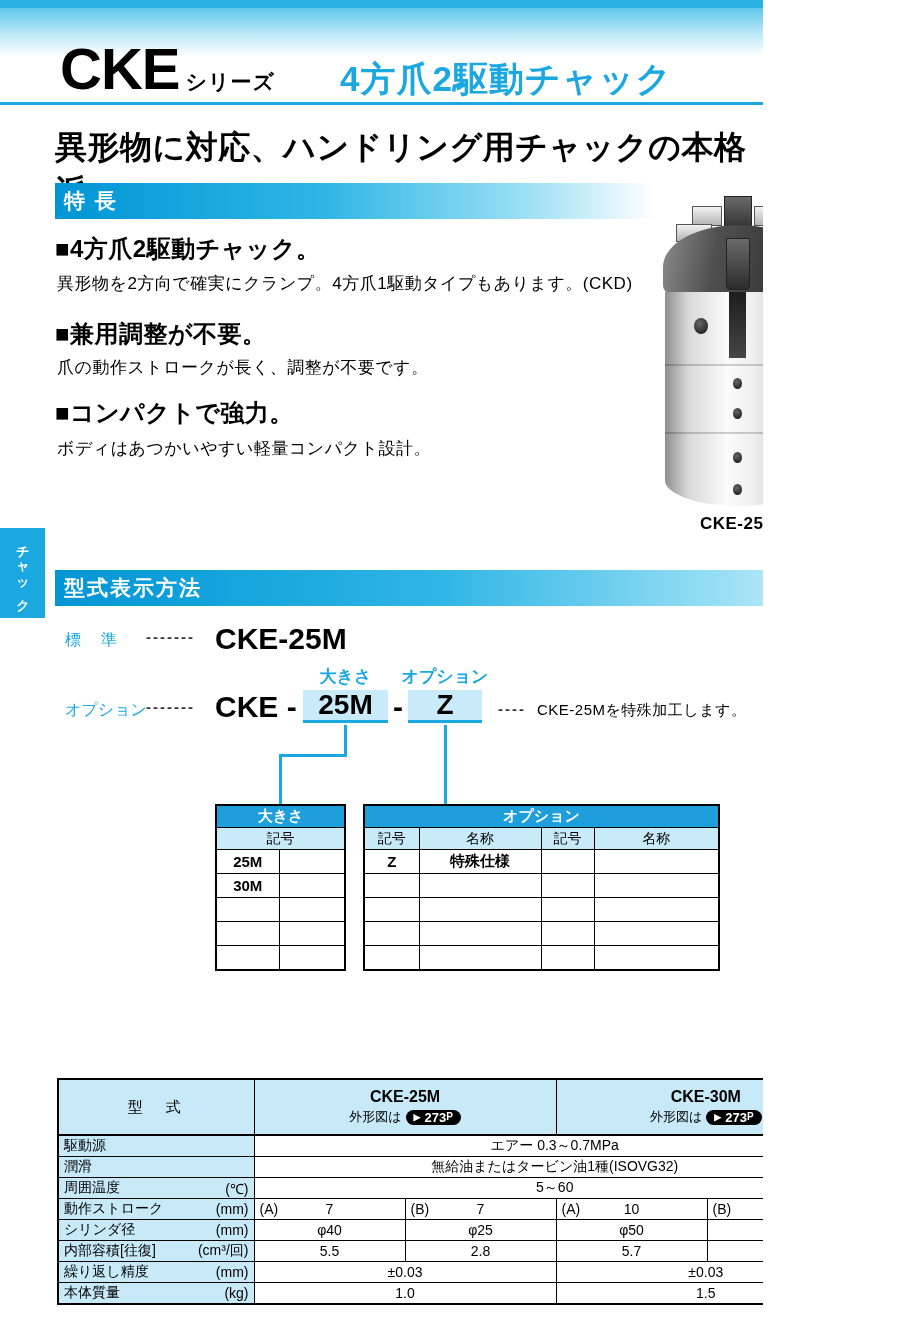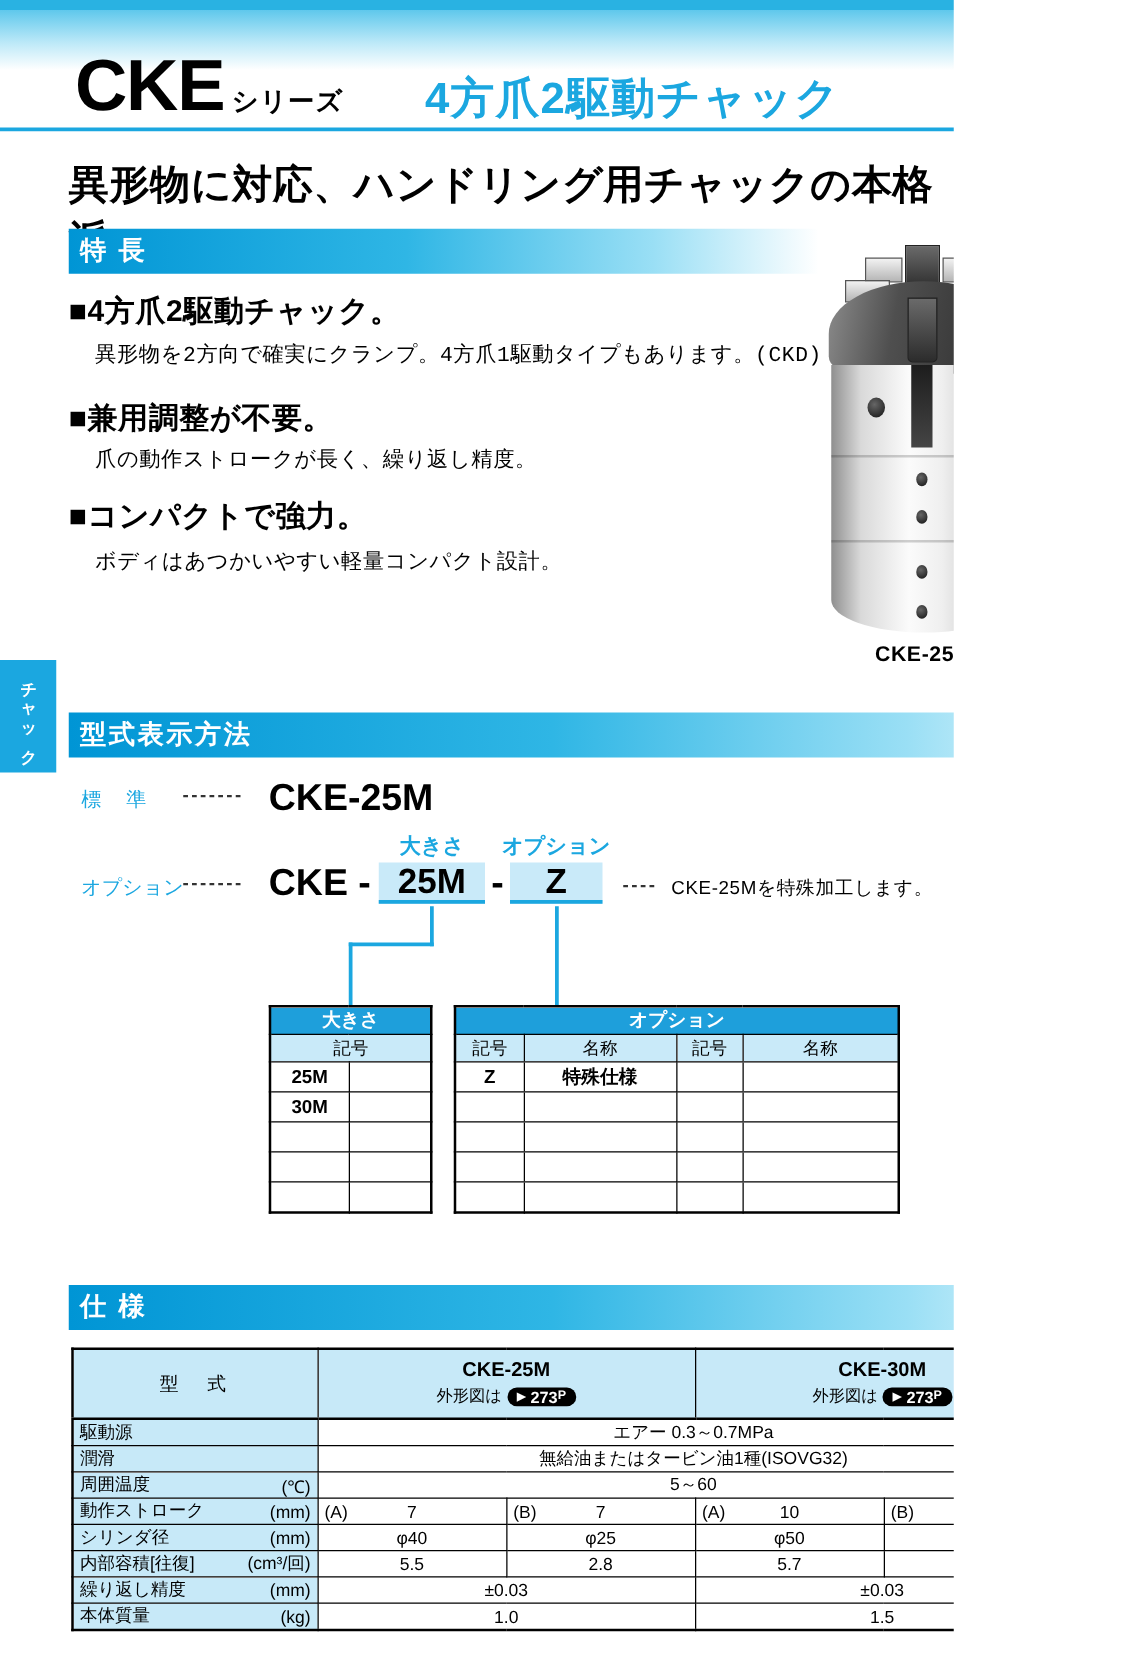--- a/index.html
+++ b/index.html
@@ -17,21 +17,21 @@
   .top-rule{left:0;top:102px;width:915px;height:3px;background:#1BA7E0;}
   .headline{left:55px;top:126px;font-size:32px;font-weight:900;letter-spacing:0.5px;}
 
   
   .section-bar{height:36px;line-height:36px;padding-left:9px;color:#fff;
      font-size:21px;font-weight:bold;letter-spacing:2px;
      background:linear-gradient(90deg,#0095D5 0%,#2FB6E5 45%,#9ADFF5 78%,#ffffff 100%);}
 
   
   .feat-head{font-size:24px;font-weight:900;letter-spacing:0.5px;}
-  .feat-body{font-family:Liberation Mono, monospace;font-size:17px;letter-spacing:0.5px;margin-left:19px;}
+  .feat-body{font-family:Liberation Sans, sans-serif;font-size:17px;letter-spacing:0.5px;}
 
   
   .ph-jaw{background:linear-gradient(#f2f2f2,#b5b5b5);border:1px solid #555;}
   .ph-jaw-dark{background:linear-gradient(#6a6a6a,#2c2c2c);border:1px solid #222;}
   .ph-cap{left:663px;top:225px;width:152px;height:74px;background:linear-gradient(100deg,#8c8c8c,#4f4f4f 35%,#3a3a3a 70%,#5b5b5b);
           border-radius:76px 76px 22px 22px / 42px 42px 14px 14px;}
   .ph-body{left:665px;top:292px;width:148px;height:214px;
      background:linear-gradient(90deg,#8f8f8f 0%,#d9d9d9 16%,#fbfbfb 42%,#efefef 60%,#cfcfcf 78%,#828282 100%);
      border-radius:0 0 74px 74px / 0 0 26px 26px;}
   .ph-seam{left:665px;width:148px;height:2px;background:rgba(0,0,0,0.18);}
@@ -91,21 +91,21 @@
   <div class="abs top-grad"></div>
   <div class="abs series-title"><span>CKE</span><span class="series-suffix">シリーズ</span></div>
   <div class="abs page-subtitle">4方爪2駆動チャック</div>
   <div class="abs top-rule"></div>
   <div class="abs headline">異形物に対応、ハンドリング用チャックの本格派。</div>
 
   <div class="abs section-bar" style="left:55px;top:183px;width:600px;">特 長</div>
   <div class="abs feat-head" style="left:55px;top:233px;">■4方爪2駆動チャック。</div>
   <div class="abs feat-body" style="left:57px;top:272px;">異形物を2方向で確実にクランプ。4方爪1駆動タイプもあります。(CKD)</div>
   <div class="abs feat-head" style="left:55px;top:318px;">■兼用調整が不要。</div>
-  <div class="abs feat-body" style="left:57px;top:356px;">爪の動作ストロークが長く、繰り返し精度。</div>
+  <div class="abs feat-body" style="left:57px;top:356px;">爪の動作ストロークが長く、調整が不要です。</div>
   <div class="abs feat-head" style="left:55px;top:397px;">■コンパクトで強力。</div>
   <div class="abs feat-body" style="left:57px;top:437px;">ボディはあつかいやすい軽量コンパクト設計。</div>
 
   <div>
     <div class="abs ph-jaw-dark" style="left:724px;top:196px;width:28px;height:36px;"></div>
     <div class="abs ph-jaw" style="left:692px;top:206px;width:30px;height:20px;"></div>
     <div class="abs ph-jaw" style="left:754px;top:206px;width:30px;height:20px;"></div>
     <div class="abs ph-jaw" style="left:676px;top:224px;width:36px;height:18px;"></div>
     <div class="abs ph-jaw" style="left:766px;top:224px;width:36px;height:18px;"></div>
     <div class="abs ph-cap"></div>
@@ -228,21 +228,20 @@
     <tr>
           <td class="mini-cell c1"></td>
           <td class="mini-cell c2"></td>
           <td class="mini-cell c3"></td>
           <td class="mini-cell"></td>
         </tr>
   </tbody>
     </table>
 
 
-  <div class="abs section-bar" style="left:55px;top:1028px;width:860px;">仕 様</div>
 
   <table class="abs spec-table" style="left:57px;top:1078px;">
     <colgroup>
         <col style="width:196px">
         <col style="width:151px">
         <col style="width:151px">
         <col style="width:151px">
         <col>
       </colgroup>
     <tbody>

